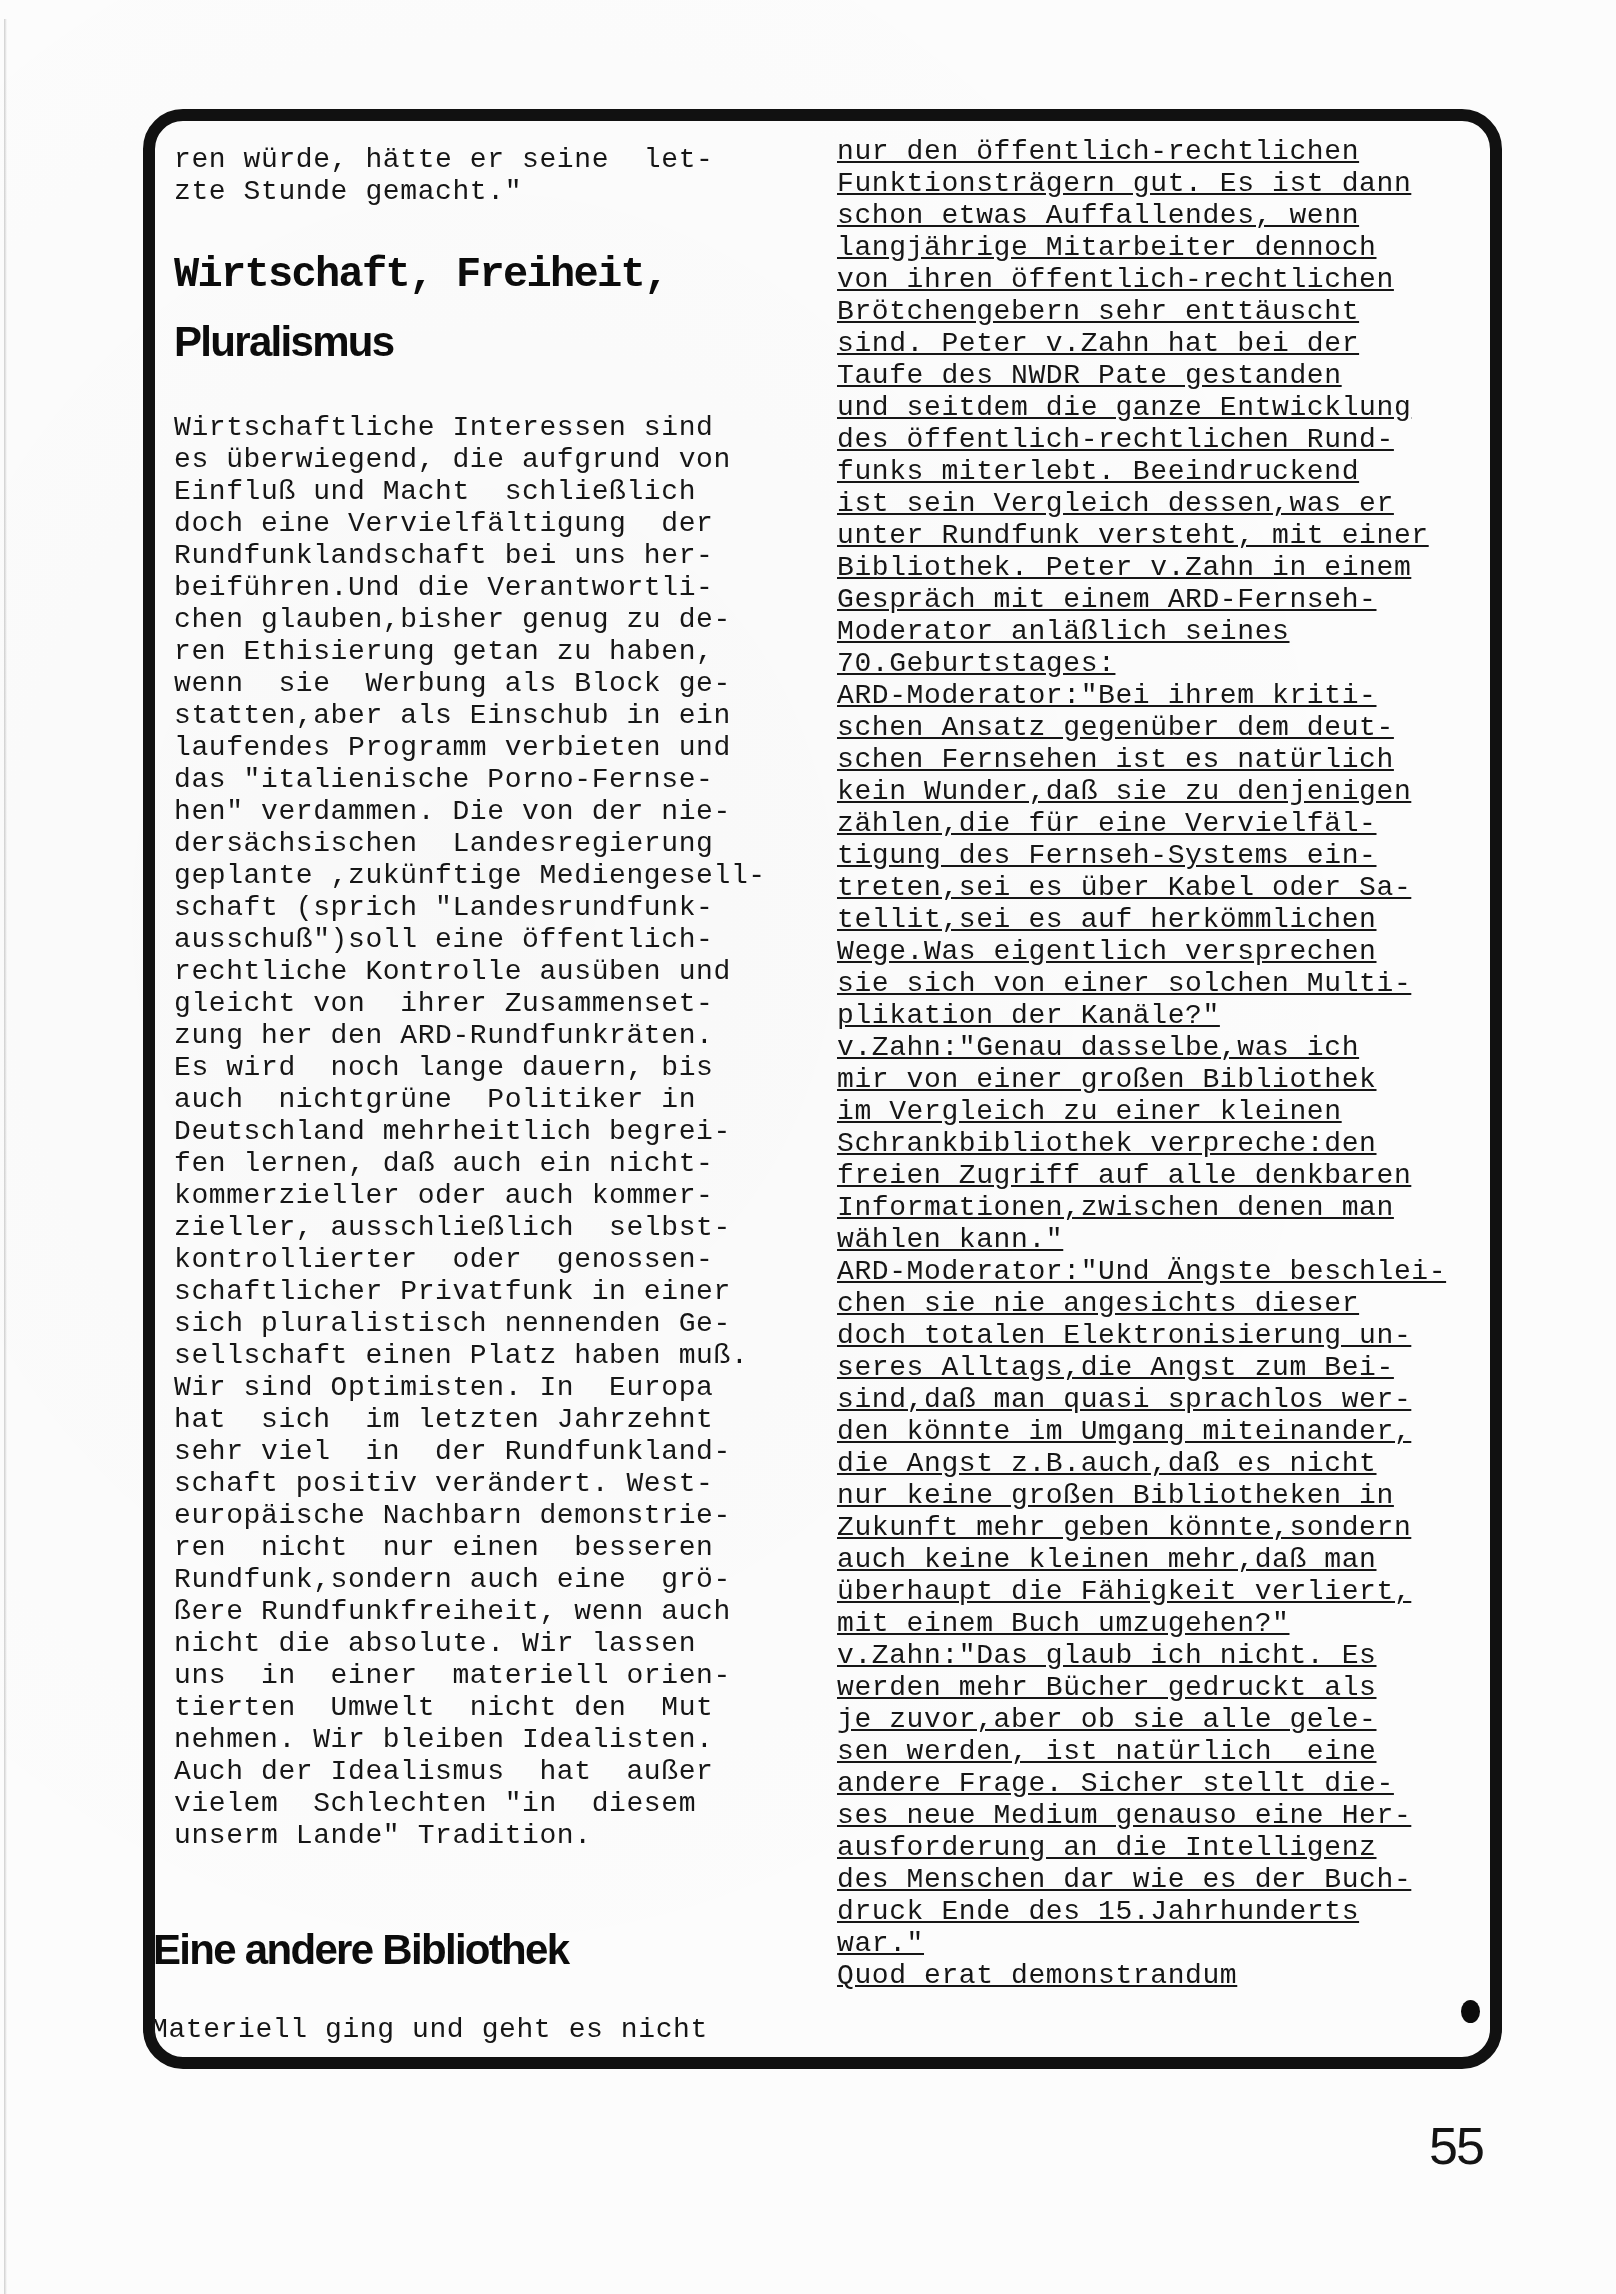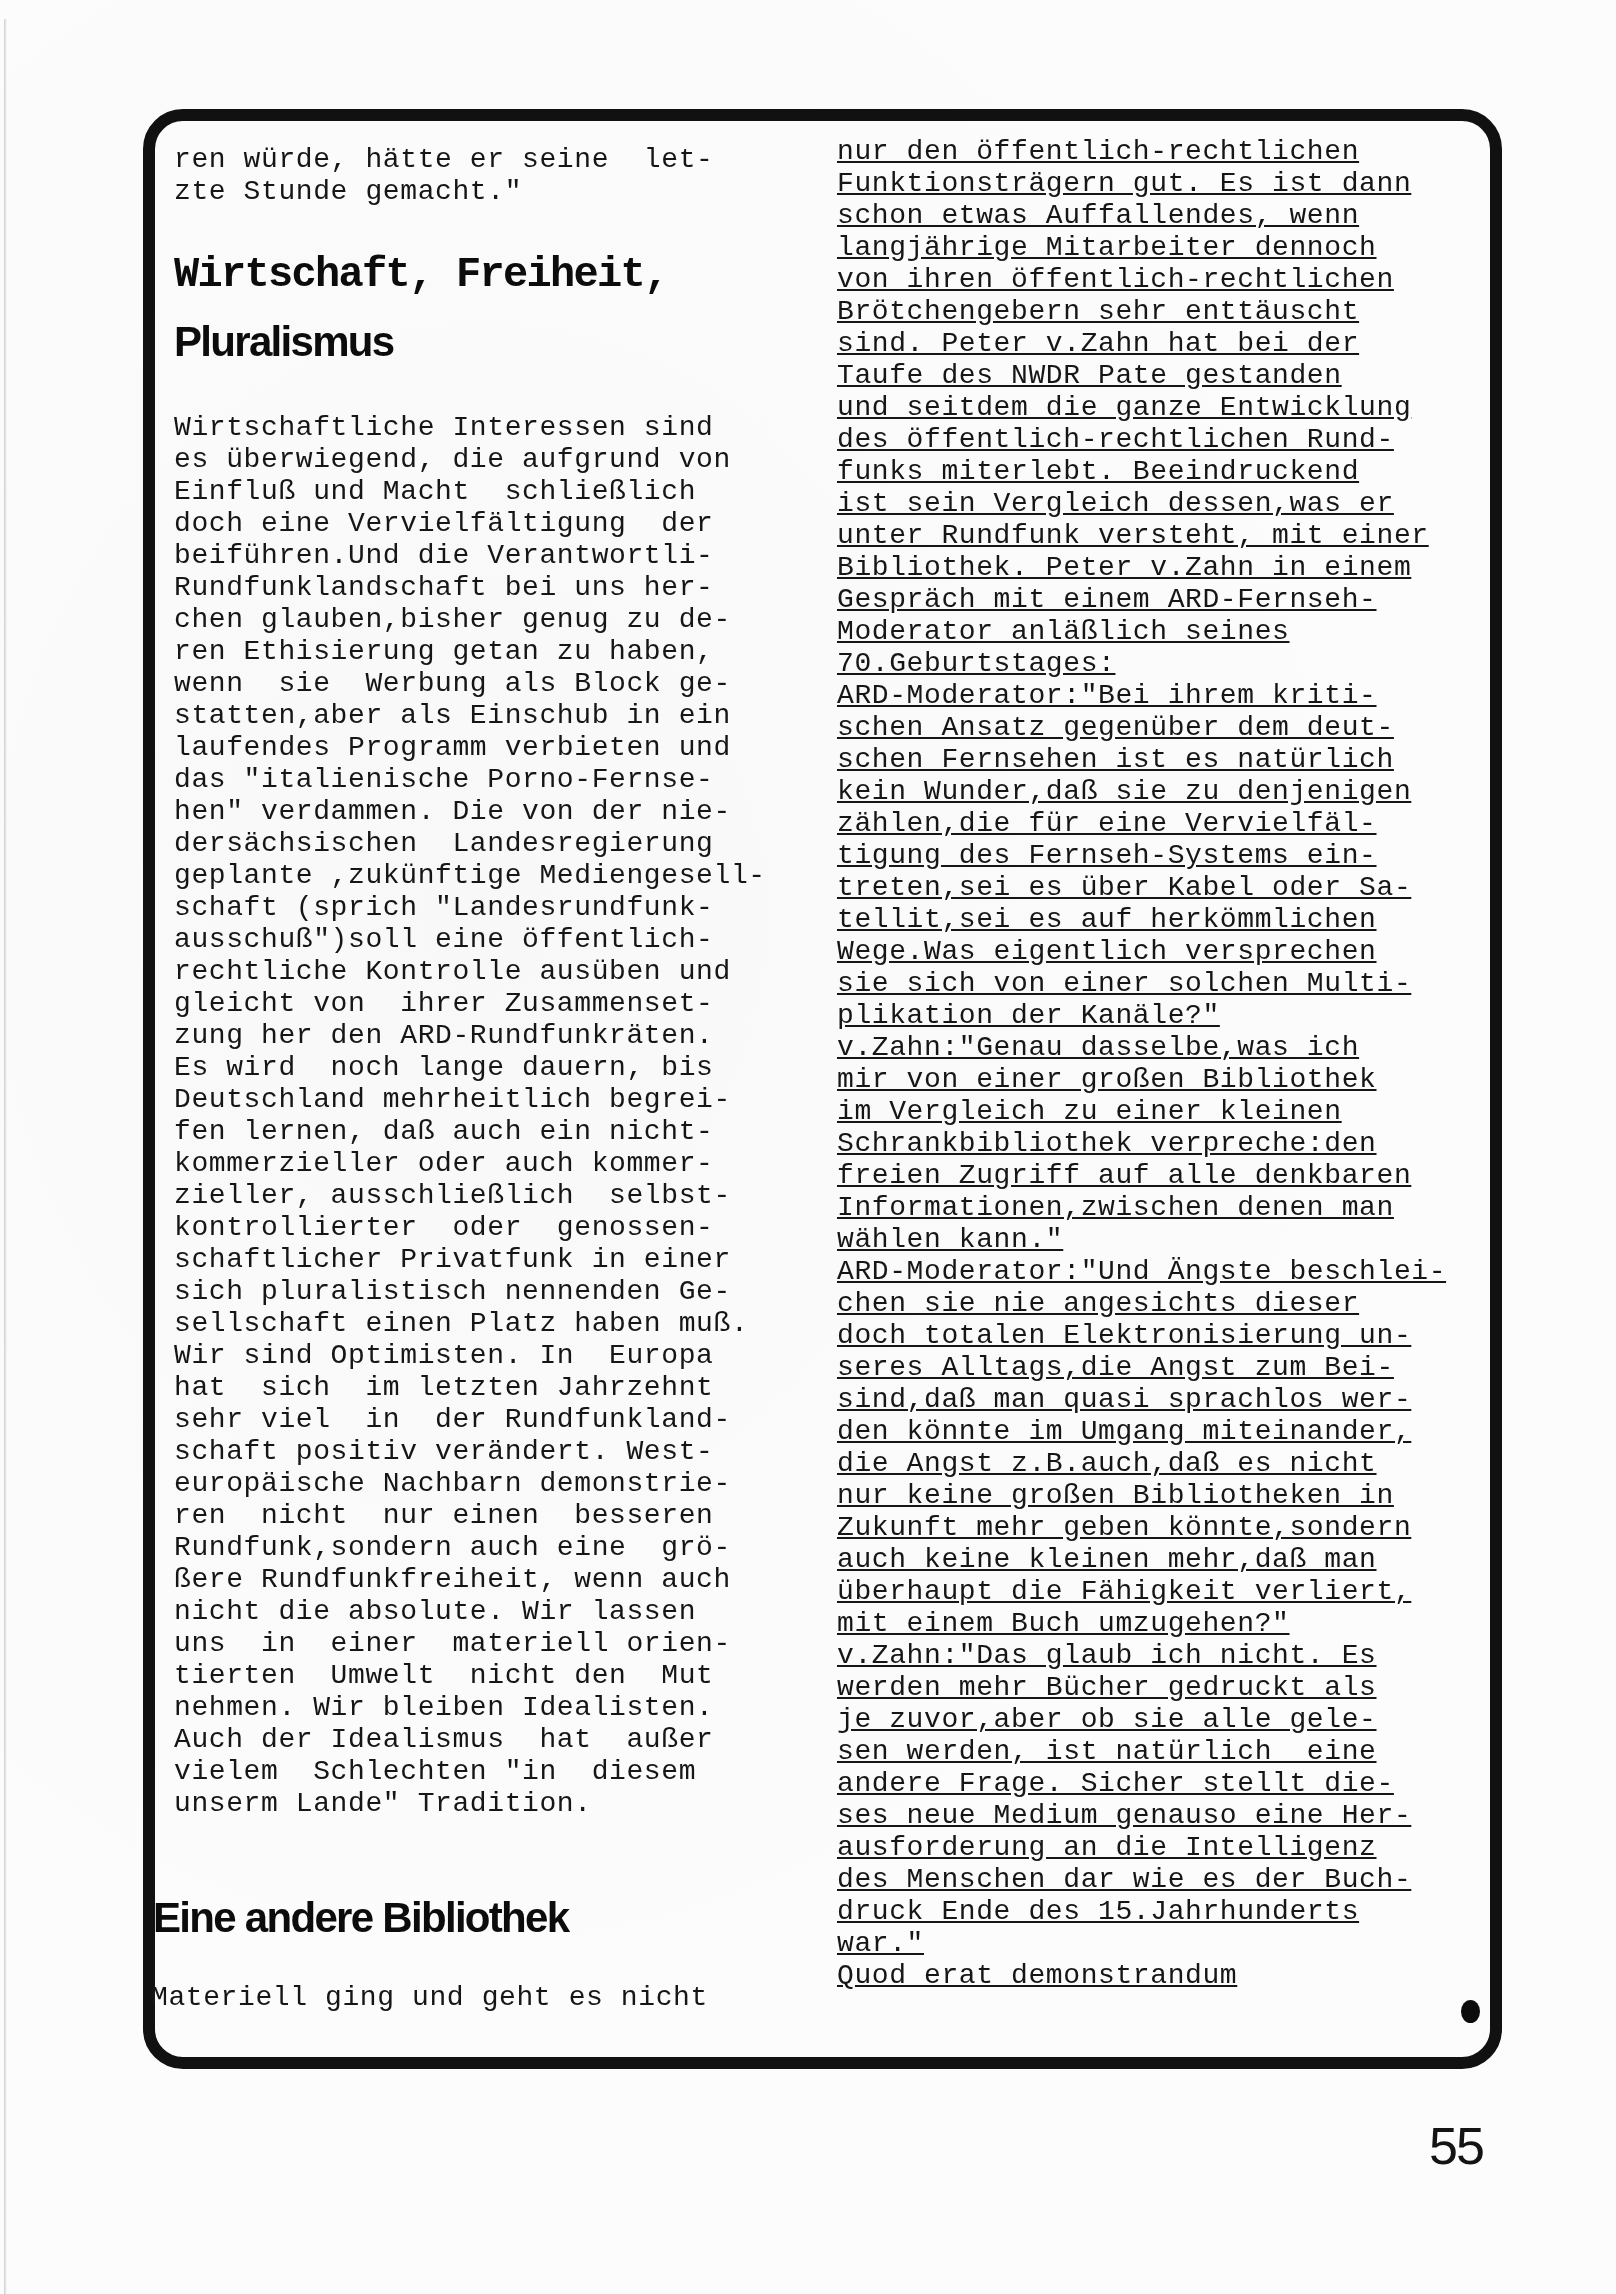--- a/index.html
+++ b/index.html
@@ -110,37 +110,38 @@
 
     <span class="heading h1-line1">Wirtschaft, Freiheit,</span>
     <span class="heading h1-line2">Pluralismus</span>
     <div class="h1-gap"></div>
 
     <div id="section1-body">
         <span class="line">Wirtschaftliche Interessen sind</span>
         <span class="line">es überwiegend, die aufgrund von</span>
         <span class="line">Einfluß und Macht  schließlich</span>
         <span class="line">doch eine Vervielfältigung  der</span>
+        <span class="line">Rundfunklandschaft bei uns her-</span>
         <span class="line">beiführen.Und die Verantwortli-</span>
-        <span class="line">Rundfunklandschaft bei uns her-</span>
         <span class="line">chen glauben,bisher genug zu de-</span>
         <span class="line">ren Ethisierung getan zu haben,</span>
         <span class="line">wenn  sie  Werbung als Block ge-</span>
         <span class="line">statten,aber als Einschub in ein</span>
         <span class="line">laufendes Programm verbieten und</span>
         <span class="line">das "italienische Porno-Fernse-</span>
         <span class="line">hen" verdammen. Die von der nie-</span>
         <span class="line">dersächsischen  Landesregierung</span>
         <span class="line">geplante ,zukünftige Mediengesell-</span>
         <span class="line">schaft (sprich "Landesrundfunk-</span>
         <span class="line">ausschuß")soll eine öffentlich-</span>
         <span class="line">rechtliche Kontrolle ausüben und</span>
         <span class="line">gleicht von  ihrer Zusammenset-</span>
         <span class="line">zung her den ARD-Rundfunkräten.</span>
         <span class="line">Es wird  noch lange dauern, bis</span>
+        <span class="line">auch  nichtgrüne  Politiker in</span>
         <span class="line">Deutschland mehrheitlich begrei-</span>
         <span class="line">fen lernen, daß auch ein nicht-</span>
         <span class="line">kommerzieller oder auch kommer-</span>
         <span class="line">zieller, ausschließlich  selbst-</span>
         <span class="line">kontrollierter  oder  genossen-</span>
         <span class="line">schaftlicher Privatfunk in einer</span>
         <span class="line">sich pluralistisch nennenden Ge-</span>
         <span class="line">sellschaft einen Platz haben muß.</span>
         <span class="line">Wir sind Optimisten. In  Europa</span>
         <span class="line">hat  sich  im letzten Jahrzehnt</span>

